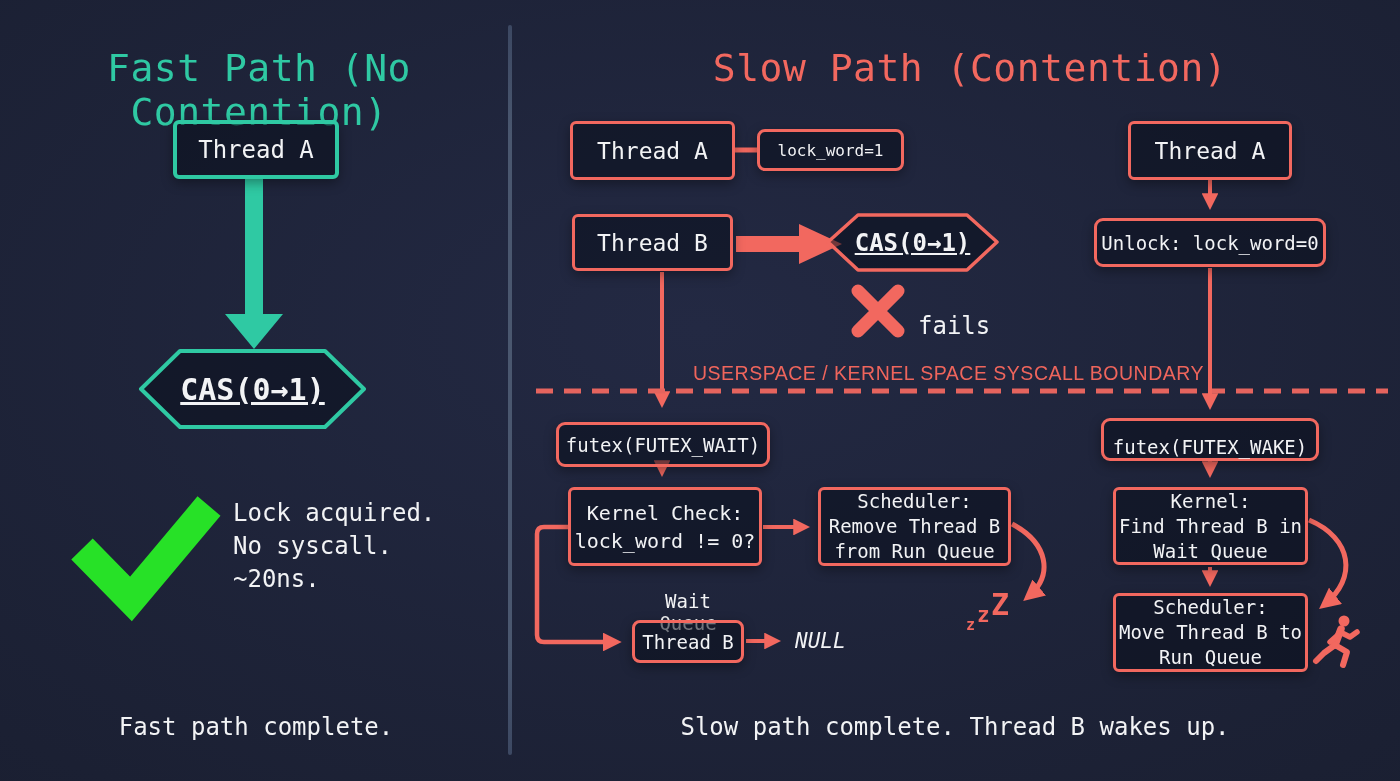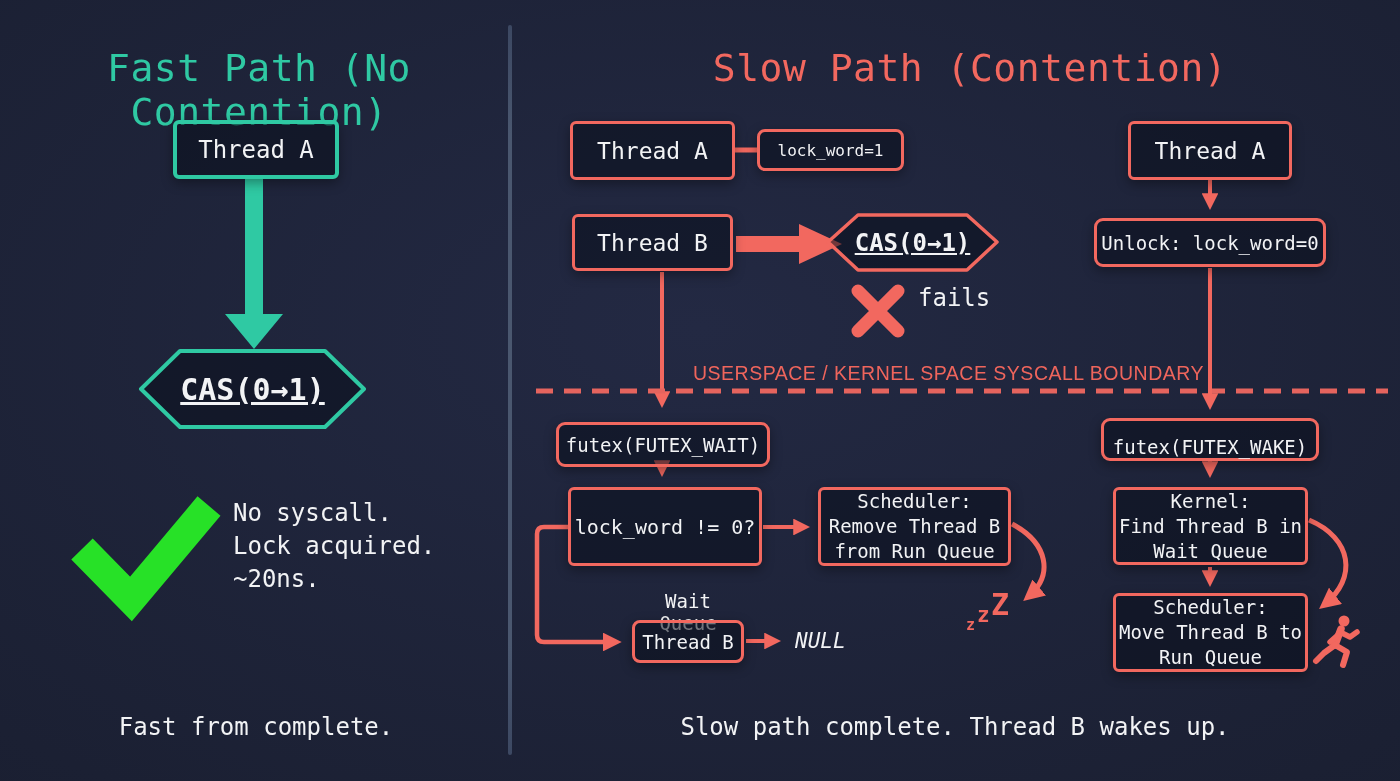--- a/index.html
+++ b/index.html
@@ -80,52 +80,53 @@
 
   <div class="abs title teal" style="left:0;top:46px;width:518px;">Fast Path (No Contention)</div>
 
   <div class="box teal" style="left:173px;top:120px;width:158px;height:51px;font-size:24px;">
     <div>Thread A</div>
   </div>
 
   <div class="hextext" style="left:141px;top:351px;width:223px;height:76px;font-size:30px;">CAS(0→1)</div>
 
   <div class="abs lines" style="left:233px;top:497px;font-size:24px;line-height:33px;">
+    <div>Lock acquired.</div>
     <div>No syscall.</div>
-    <div>Lock acquired.</div>
     <div>~20ns.</div>
   </div>
 
-  <div class="abs cap" style="left:0;top:713px;width:512px;">Fast from complete.</div>
+  <div class="abs cap" style="left:0;top:713px;width:512px;">Fast path complete.</div>
 
   <div class="abs title coral" style="left:520px;top:46px;width:900px;">Slow Path (Contention)</div>
 
   <div class="box coral" style="left:570px;top:121px;width:159px;height:53px;font-size:23px;">
     <div>Thread A</div>
   </div>
 
   <div class="box coral" style="left:757px;top:129px;width:141px;height:36px;font-size:16px;border-radius:8px;">
     <div>lock_word=1</div>
   </div>
 
   <div class="box coral" style="left:572px;top:214px;width:155px;height:51px;font-size:23px;">
     <div>Thread B</div>
   </div>
 
   <div class="hextext" style="left:828px;top:215px;width:169px;height:55px;font-size:24px;">CAS(0→1)</div>
 
-  <div class="abs" style="left:918px;top:284px;font-size:24px;">fails</div>
+  <div class="abs" style="left:918px;top:312px;font-size:24px;">fails</div>
 
   <div class="abs boundary-label" style="left:536px;top:362px;width:825px;">USERSPACE / KERNEL SPACE SYSCALL BOUNDARY</div>
 
   <div class="box coral" style="left:556px;top:422px;width:208px;height:39px;font-size:19px;border-radius:9px;">
     <div>futex(FUTEX_WAIT)</div>
   </div>
 
   <div class="box coral lines" style="left:568px;top:487px;width:188px;height:73px;font-size:20px;line-height:28px;">
+    <div>Kernel Check:</div>
     <div>lock_word != 0?</div>
   </div>
 
   <div class="box coral lines" style="left:818px;top:487px;width:187px;height:73px;font-size:19px;line-height:25px;">
     <div>Scheduler:</div>
     <div>Remove Thread B</div>
     <div>from Run Queue</div>
   </div>
 
   <div class="abs" style="left:632px;top:590px;width:112px;text-align:center;font-size:19px;">Wait Queue</div>

